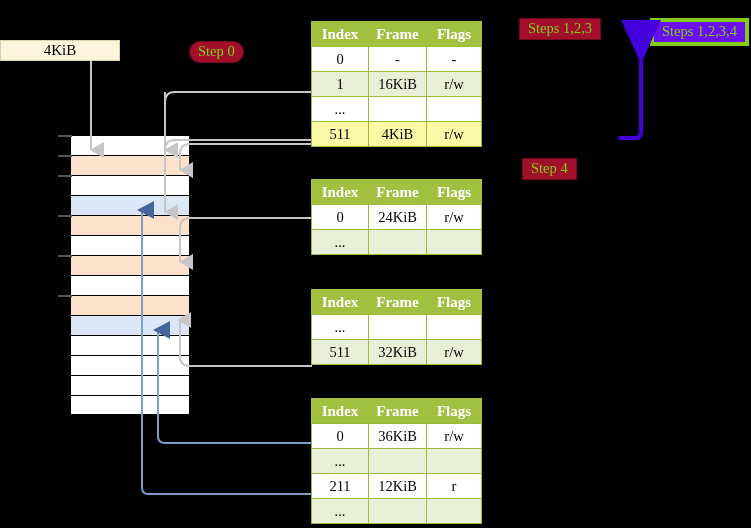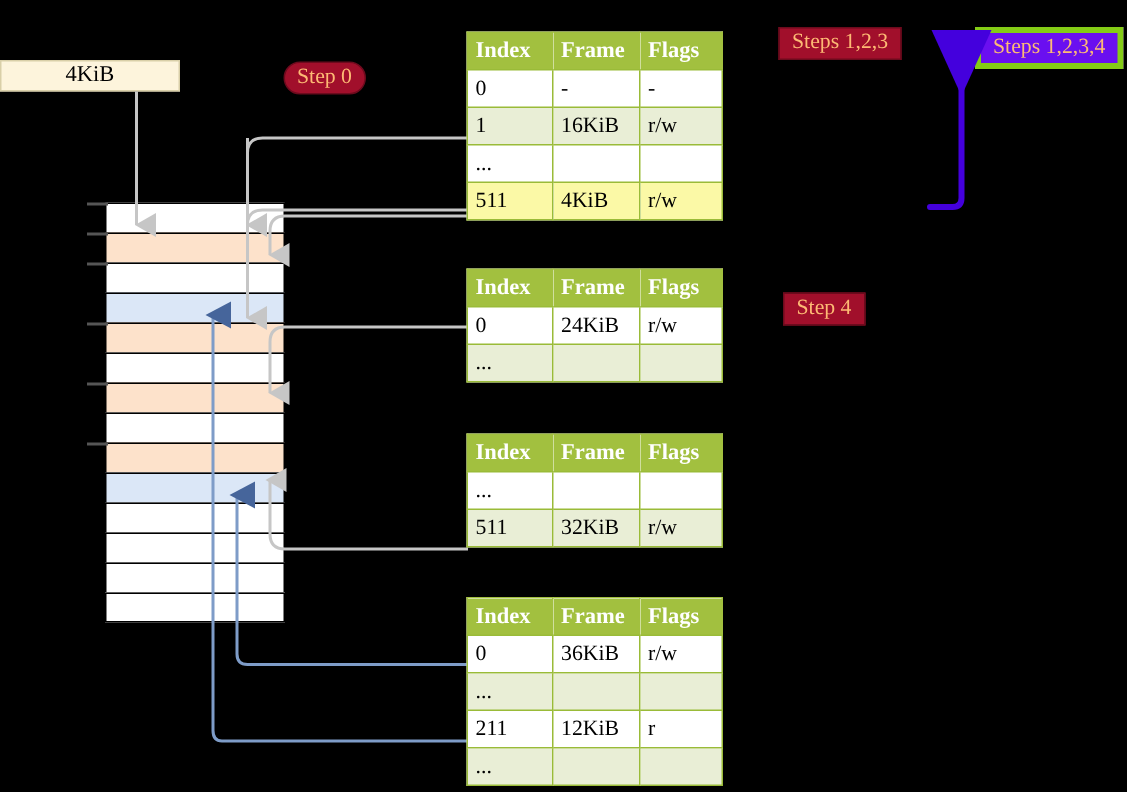--- a/index.html
+++ b/index.html
@@ -23,21 +23,21 @@
     border-spacing: 0;
     background: #ffffff;
     font-size: 14.5px;
     table-layout: fixed;
   }
   .pt td, .pt th {
     border: 1px solid #9abb38;
     height: 24px;
     padding: 0 5px;
     vertical-align: middle;
-    text-align: left;
+    text-align: center;
     font-weight: normal;
     line-height: 1;
     overflow: hidden;
     white-space: nowrap;
   }
   .pt thead th {
     background: #a2c03f;
     color: #ffffff;
     font-weight: bold;
     font-size: 15px;
@@ -48,21 +48,21 @@
   .pt .col-f { width: 58px; }
   .pt .col-g { width: 55px; }
   .pt tbody tr.shade td { background: #e9eed6; }
   .pt tbody tr.plain td { background: #ffffff; }
   .pt tbody td.hl { background: #fbf9a6; }
   .pt tbody tr.shade td.hl { background: #fbf9a6; }
 
   
   .label {
     position: absolute;
-    color: #fdba74;
+    color: #84cc16;
     font-size: 14.5px;
     padding: 2px 8px 3px 8px;
     line-height: 1.05;
     white-space: nowrap;
     box-sizing: border-box;
   }
   .label.red  { background: #a10f2b; border: 1px solid #6d0a1d; }
   .label.blue { background: #6a0ff0; border: 4px solid #84cc16; }
 
   
@@ -141,21 +141,21 @@
       <div class="mrow bluish" style="top: 180px;"></div>
       <div class="mrow white" style="top: 200px;"></div>
       <div class="mrow white" style="top: 220px;"></div>
       <div class="mrow white" style="top: 240px;"></div>
       <div class="mrow white last" style="top: 260px;"></div>
     </div>
 
   <div class="label red" style="left:189px; top:41px;border-radius:11px;">Step 0</div>
   <div class="label red" style="left:519px; top:18px;">Steps 1,2,3</div>
   <div class="label blue" style="left:650px; top:18px;">Steps 1,2,3,4</div>
-  <div class="label red" style="left:522px; top:158px;margin-top:37px;">Step 4</div>
+  <div class="label red" style="left:522px; top:158px;">Step 4</div>
 
   <svg class="overlay" viewBox="0 0 751 528">
     <defs>
       <marker id="agray" markerWidth="10" markerHeight="10" refX="5" refY="7.5" orient="auto">
         <path d="M1,1 L9,1 L5,8 Z" fill="#c6c6c6"></path>
       </marker>
       <marker id="agrayU" markerWidth="10" markerHeight="10" refX="5" refY="2.5" orient="auto">
         <path d="M5,1 L9,8 L1,8 Z" fill="#c6c6c6"></path>
       </marker>
       <marker id="ablueU" markerWidth="11" markerHeight="11" refX="5.5" refY="3" orient="auto">

